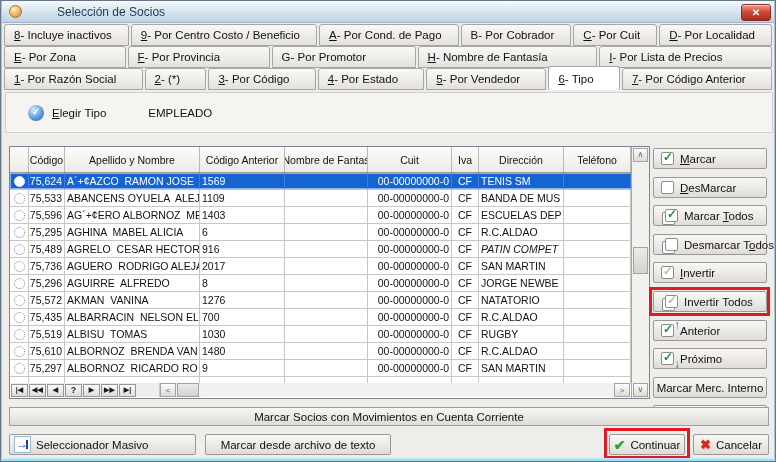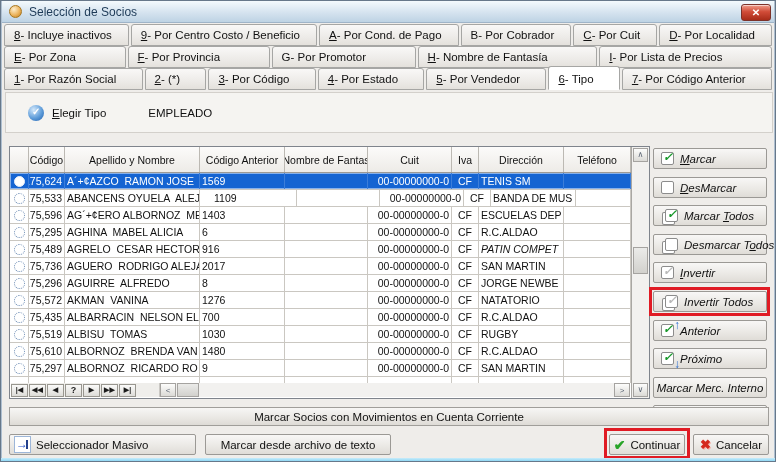--- a/index.html
+++ b/index.html
@@ -12,21 +12,21 @@
   }
   .bottom-edge{position:absolute;left:0;right:0;bottom:0;height:3px;
     background:linear-gradient(#c9ecfa,#8ed7f5);z-index:40;}
   
   .titlebar{position:absolute;left:1px;right:1px;top:0;height:22px;
     background:linear-gradient(#f4fafd,#d5e3ef 55%,#bed3e4);
     border-bottom:1px solid #9fb4c8;display:flex;align-items:center;padding-left:7px;}
   .title-icon{width:13px;height:13px;border-radius:50%;flex:none;margin-right:7px;
     background:radial-gradient(circle at 35% 30%,#fdeecd,#ecb45e 55%,#c07c1a);
     border:1px solid #a8771f;}
-  .title-text{font-size:12px;color:#1d3a57;}
+  .title-text{font-size:12px;color:#1d3a57;margin-left:28px;}
   .close-btn{position:absolute;top:3px;right:4px;width:30px;height:17px;border-radius:3px;
     border:1px solid #7c322a;background:linear-gradient(#f09e8c,#d14c38 45%,#a82c19);
     box-shadow:inset 0 1px 0 rgba(255,255,255,.55);display:flex;align-items:center;justify-content:center;}
   .close-x{color:#fff;font-size:10px;font-weight:bold;line-height:1;}
   .close-x::after{content:"✕";}
   
   .tabs{position:absolute;left:3px;right:3px;top:23px;}
   .tab-row{display:flex;height:22px;}
   .tab{flex:1 1 auto;display:flex;align-items:center;padding:0 9px;margin-right:2px;
     background:linear-gradient(#f9f8f7,#edebe8 60%,#e4e1dc);
@@ -75,21 +75,21 @@
   .nav-btn{width:17px;height:13px;margin-right:1px;flex:none;display:flex;align-items:center;justify-content:center;
     background:linear-gradient(#fafaf9,#dddcd8);border:1px solid #98968f;font-size:7px;font-weight:bold;color:#1c1c1c;padding:0;}
   .hscroll{flex:1;height:14px;margin-left:22px;display:flex;background:#f2f1ef;border-left:1px solid #cac8c4;}
   .hs-btn{width:16px;flex:none;display:flex;align-items:center;justify-content:center;
     background:linear-gradient(#fdfdfc,#dbdad6);border:1px solid #a5a3a0;color:#5c6675;font-size:8px;}
   .hs-thumb{width:22px;flex:none;background:linear-gradient(#ebebe9,#d2d1cd);border:1px solid #a5a3a0;margin-left:1px;}
   .hs-track{flex:1;}
   
   .rbtn{position:absolute;left:652px;width:114px;height:21px;display:flex;align-items:center;gap:6px;
     padding-left:7px;font-size:11.5px;white-space:nowrap;cursor:default;
-    background:linear-gradient(#f8f7f6,#eae8e4 60%,#dfdcd7);border:1px solid #9b9995;border-radius:2px;font-style:italic;}
+    background:linear-gradient(#f8f7f6,#eae8e4 60%,#dfdcd7);border:1px solid #9b9995;border-radius:2px;}
   .rbtn.center{justify-content:center;padding-left:0;}
   .cb{width:13px;height:13px;background:#fff;border:1px solid #8c8c8c;border-radius:2px;position:relative;flex:none;}
   .cb.check::after{content:"✓";position:absolute;left:1px;top:-3px;color:#18982a;font-weight:bold;font-size:12px;}
   .cb.gray::after{content:"✓";position:absolute;left:1px;top:-3px;color:#b9b9b9;font-weight:bold;font-size:12px;}
   .cb.multi{margin-left:4px;box-shadow:-3px 3px 0 -1px #fff,-3px 3px 0 0 #8c8c8c;}
   .cb.arrow-up::before{content:"↑";position:absolute;right:-7px;top:-7px;color:#2e6fd0;font-weight:bold;font-size:12px;}
   .cb.arrow-down::before{content:"↓";position:absolute;right:-7px;bottom:-7px;color:#2e6fd0;font-weight:bold;font-size:12px;}
   
   .wide-btn{position:absolute;left:8px;top:406px;width:760px;height:19px;display:flex;align-items:center;justify-content:center;
     font-size:11.5px;background:linear-gradient(#f7f6f5,#e9e7e3 60%,#dedbd6);border:1px solid #a09e9a;}
@@ -233,21 +233,21 @@
             <div class="gcell " style="width: 83px;"></div>
             <div class="gcell r" style="width: 84px;">00-00000000-0</div>
             <div class="gcell c" style="width: 27px;">CF</div>
             <div class="gcell " style="width: 85px;">TENIS SM</div>
             <div class="gcell " style="width: auto; flex: 1 1 0%;"></div>
           </div>
           <div class="grow">
             <div class="gcell " style="width: 19px;"><span class="radio"></span></div>
             <div class="gcell r" style="width: 36px;">175,533</div>
             <div class="gcell " style="width: 135px;">ABANCENS OYUELA  ALEJ</div>
-            <div class="gcell " style="width: 85px; margin-left: 12px;">1109</div>
+            <div class="gcell " style="width: 85px;">1109</div>
             <div class="gcell " style="width: 83px;"></div>
             <div class="gcell r" style="width: 84px;">00-00000000-0</div>
             <div class="gcell c" style="width: 27px;">CF</div>
             <div class="gcell " style="width: 85px;">BANDA DE MUS</div>
             <div class="gcell " style="width: auto; flex: 1 1 0%;"></div>
           </div>
           <div class="grow">
             <div class="gcell " style="width: 19px;"><span class="radio"></span></div>
             <div class="gcell r" style="width: 36px;">175,596</div>
             <div class="gcell " style="width: 135px;">AG´+¢ERO ALBORNOZ  ME</div>

